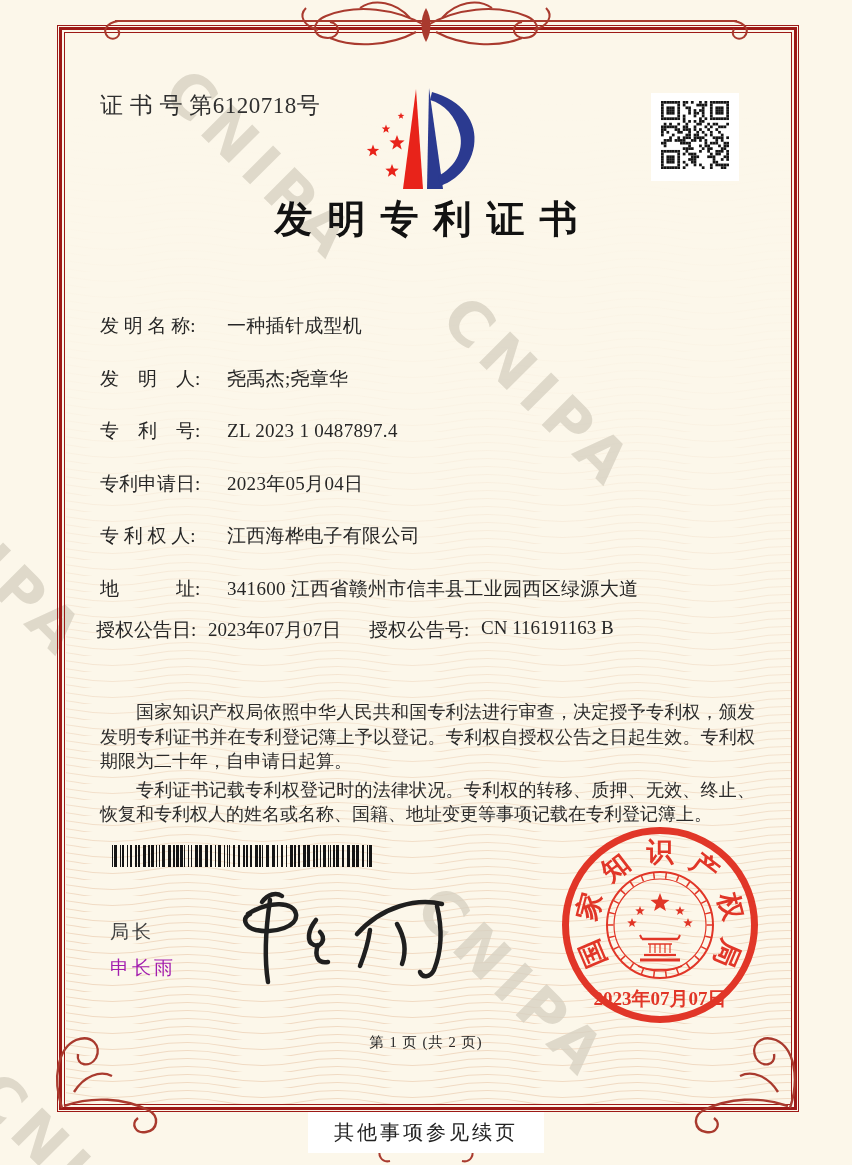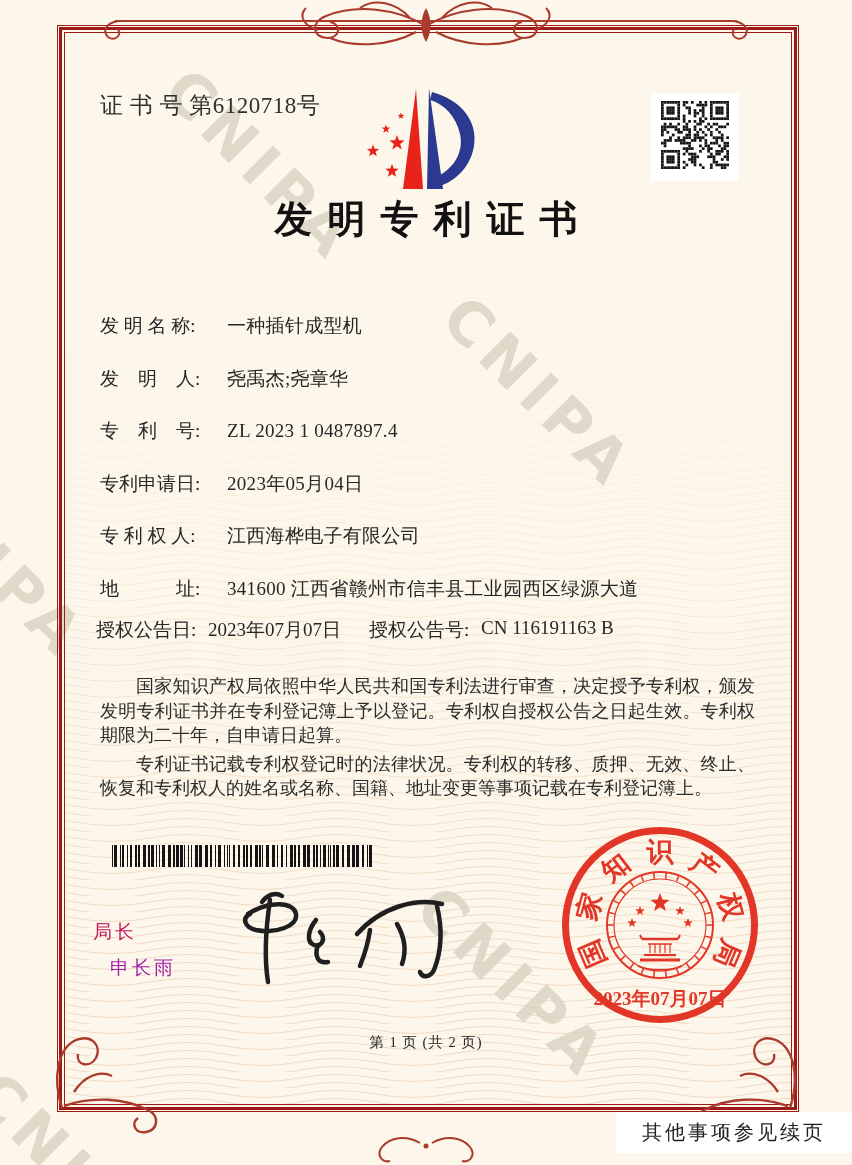--- a/index.html
+++ b/index.html
@@ -21,36 +21,36 @@
   .title{left:0;top:194px;width:852px;text-align:center;font-size:38px;font-weight:bold;
          letter-spacing:15px;text-indent:15px;color:#121212;}
   .fields{left:100px;top:300px;width:670px;}
   .frow{height:52.5px;display:flex;align-items:center;font-size:19px;}
   .flabel{white-space:pre;width:127px;flex:none;}
   .fvalue{letter-spacing:.3px;}
   .grant{left:96px;top:617px;width:680px;font-size:19px;}
   .grant .pair{display:inline-flex;}
   .grant .right{position:absolute;left:273px;top:0;}
   .grant .glabel{white-space:pre;width:112px;flex:none;}
-  .paras{left:100px;top:674px;width:655px;font-size:18px;line-height:24.6px;text-align:justify;color:#2b2b2b;}
+  .paras{left:100px;top:700px;width:655px;font-size:18px;line-height:24.6px;text-align:justify;color:#2b2b2b;}
   .paras p{margin:0;text-indent:2em;}
   .paras p + p{margin-top:4px;}
   .qr-bg{left:651px;top:93px;width:88px;height:88px;background:#ffffff;}
   #qr{position:absolute;left:661px;top:101px;z-index:5;}
   #barcode{position:absolute;left:112px;top:845px;z-index:4;}
-  .off-title{left:93px;top:919px;font-size:19px;letter-spacing:3px;color:#be185d;}
+  .off-title{left:110px;top:919px;font-size:19px;letter-spacing:3px;color:#404040;}
   .off-name{left:110px;top:955px;font-size:19px;letter-spacing:3px;color:#a21caf;}
   #signature{position:absolute;left:232px;top:882px;z-index:4;}
   #seal{position:absolute;left:554px;top:819px;z-index:5;opacity:.94;}
   .seal-ch{font-size:27px;font-weight:bold;fill:#e02b1c;text-anchor:middle;
            font-family:"Liberation Serif","DejaVu Serif",serif;}
   .seal-date{font-size:19px;font-weight:bold;fill:#e02b1c;text-anchor:middle;
            font-family:"Liberation Serif","DejaVu Serif",serif;}
   .page-num{left:0;top:1033px;width:852px;text-align:center;font-size:14.5px;letter-spacing:1px;}
-  .note-box{left:0;top:1112px;width:852px;text-align:right;}
+  .note-box{left:0;top:1112px;width:852px;text-align:center;}
   .note-box span{display:inline-block;background:#ffffff;padding:7px 26px;font-size:20px;letter-spacing:3px;color:#222;}
 </style>
 </head>
 <body>
 
 <div class="page">
 
   <svg id="waves" width="852" height="1165">
     <defs>
       <pattern id="wv" width="150" height="16" patternUnits="userSpaceOnUse">

